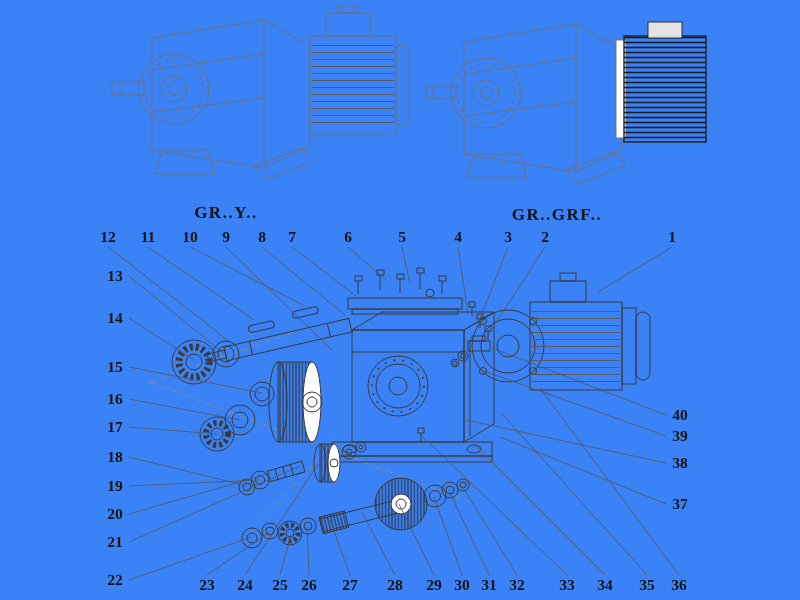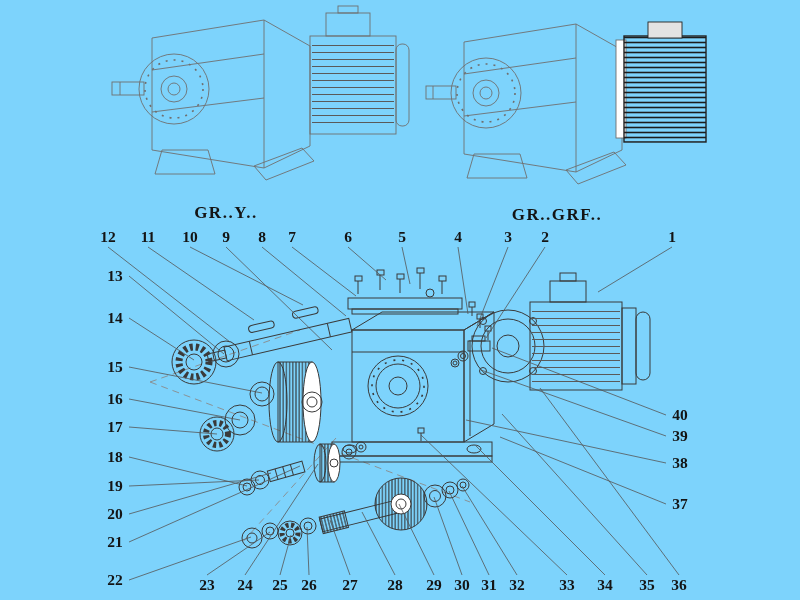--- a/index.html
+++ b/index.html
@@ -1,17 +1,17 @@
 <!DOCTYPE html>
 <html><head>
 <meta charset="utf-8">
 <style>
   html,body{margin:0;padding:0;background:#fff;}
   .canvas{
-    position:relative;width:800px;height:600px;background:#7dd3fc;
+    position:relative;width:800px;height:600px;background:#3b82f6;
     font-family:"Liberation Serif", serif;overflow:hidden;
   }
   svg{display:block;}
   .ln{stroke:#3a3a3a;fill:none;stroke-width:1;}
   .lt{stroke:#6f6f6f;fill:none;stroke-width:0.9;}
   .leader{stroke:#555;stroke-width:0.8;fill:none;}
   .callout{font-family:"Liberation Serif",serif;font-size:15.5px;font-weight:bold;fill:#141414;}
   .title{font-family:"Liberation Serif",serif;font-size:17px;font-weight:bold;fill:#141414;letter-spacing:1.5px;}
 </style>
 </head>

